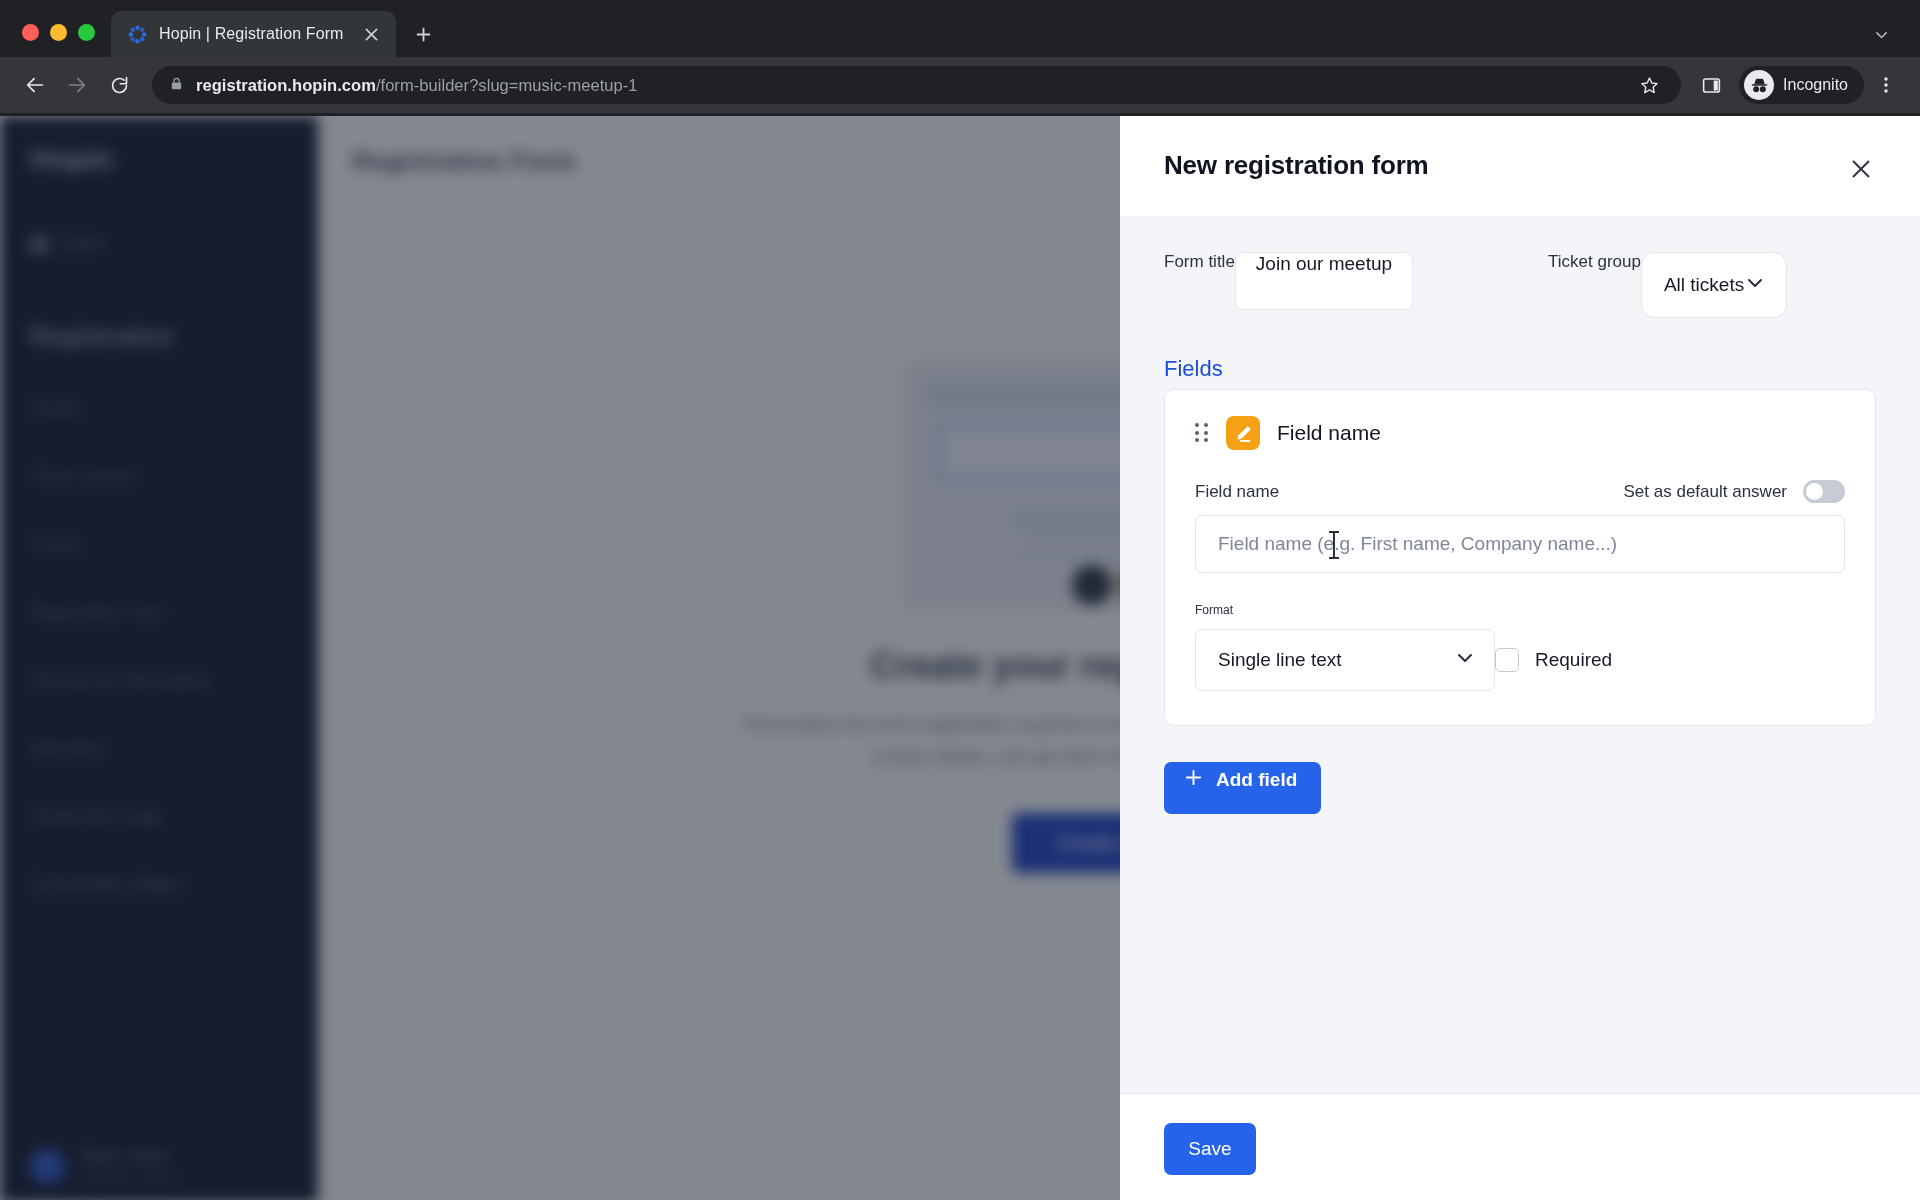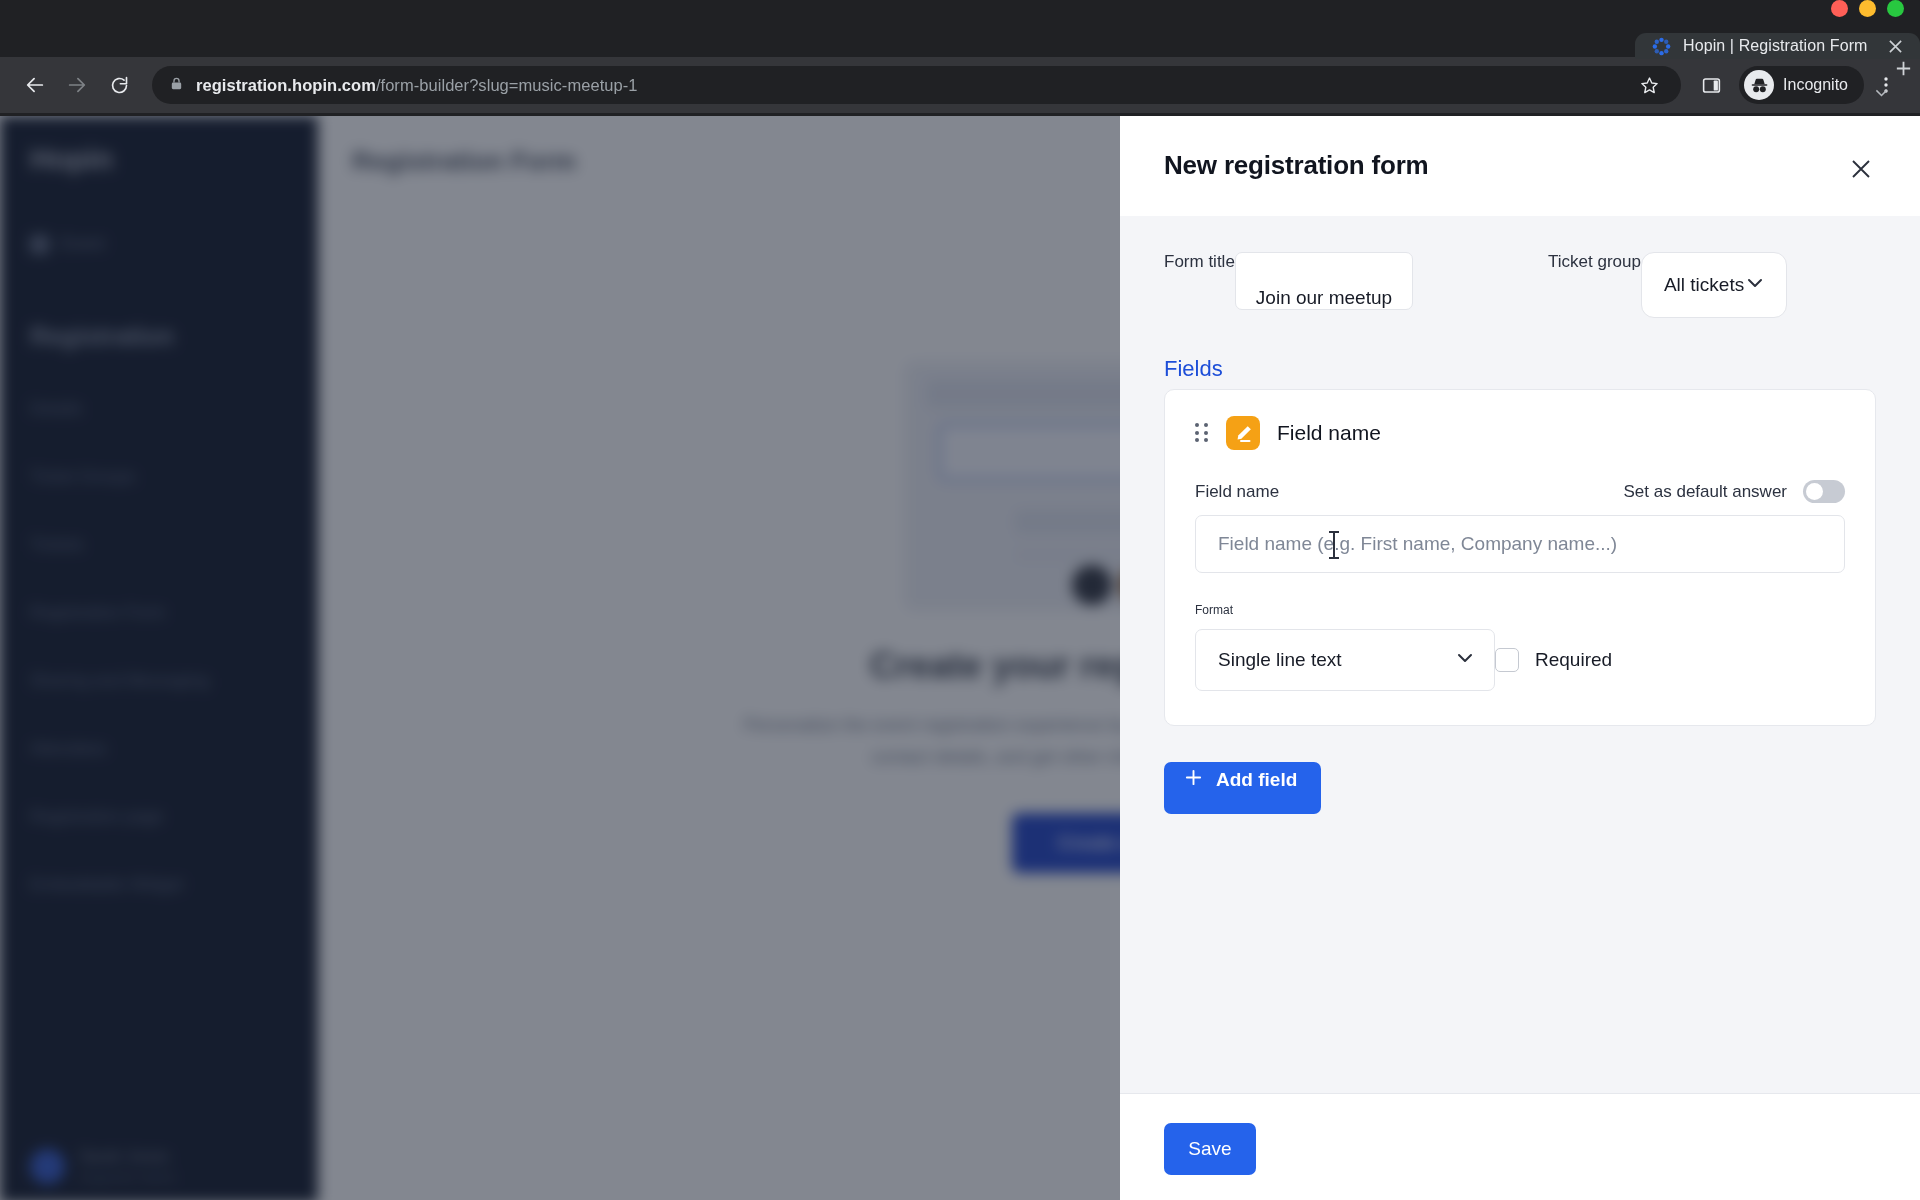--- a/index.html
+++ b/index.html
@@ -7,21 +7,21 @@
     width: 1920px; height: 1200px; overflow: hidden;
     font-family: "Liberation Sans", sans-serif;
     background: #202124;
   }
 
   
   .browser { width: 1920px; height: 1200px; position: relative; background: #202124; }
 
   .tabstrip {
     height: 57px; background: #202124; display: flex; align-items: flex-end;
-    padding-left: 14px; position: relative; flex-direction: column;
+    padding-left: 14px; position: relative;
   }
   .traffic { display: flex; align-items: center; gap: 11px; padding: 0 16px 16px 8px; }
   .tl { width: 17px; height: 17px; border-radius: 50%; }
   .tl.r { background: #ff5f57; }
   .tl.y { background: #febc2e; }
   .tl.g { background: #28c840; }
 
   .tab {
     height: 46px; min-width: 285px; max-width: 285px;
     background: #323639; border-radius: 11px 11px 0 0;
@@ -140,21 +140,21 @@
     display: flex; align-items: center; padding: 0 44px;
   }
 
   .row2 { display: flex; gap: 32px; }
   .fg { display: flex; }
   .fg.title { width: 352px; }
   .fg.ticket { flex: 1; }
   .lbl { font-size: 17px; color: #2c3240; margin-bottom: 11px; }
   .inp {
     height: 58px; background: #fff; border: 1px solid #e3e5ea; border-radius: 7px;
-    display: flex; align-items: flex-end; padding: 0 20px;
+    display: flex; align-items: flex-start; padding: 0 20px;
     font-size: 19px; color: #171b26;
   }
   .sel {
     height: 66px; background: #fff; border: 1px solid #e3e5ea; border-radius: 13px;
     display: flex; align-items: center; justify-content: space-between;
     padding: 0 20px 0 22px; font-size: 19px; color: #171b26;
   }
   .sec-lbl { font-size: 22px; color: #1d4ed8; margin: 38px 0 7px 0; }
 
   .field-card {

